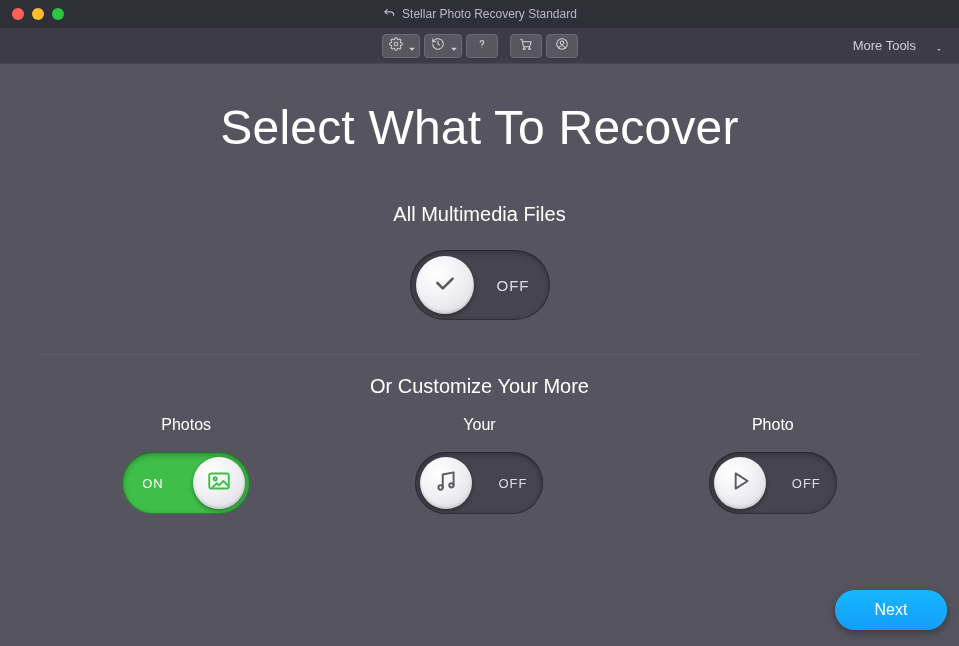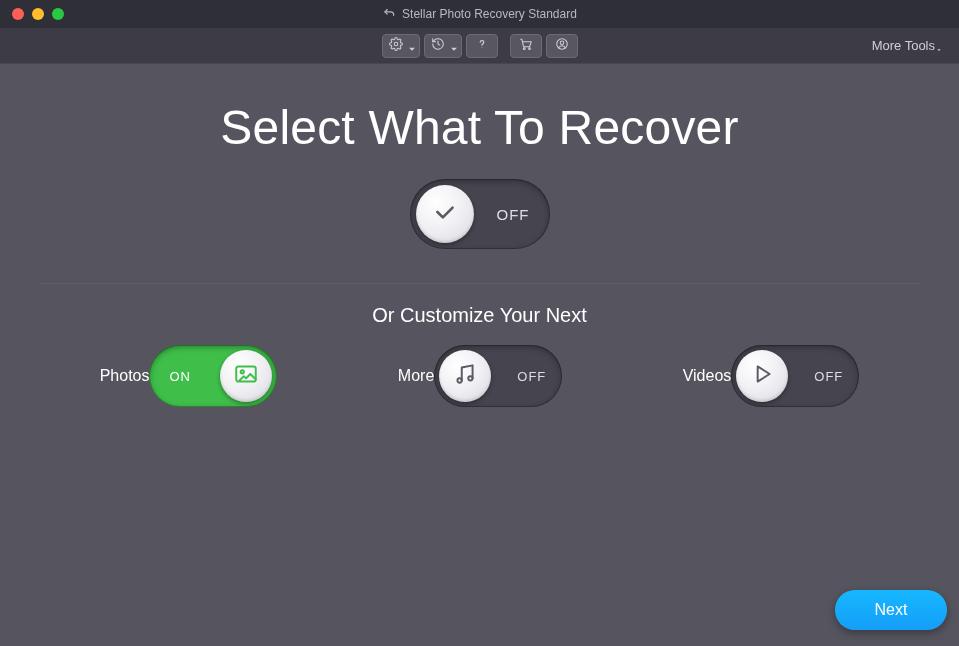--- a/index.html
+++ b/index.html
@@ -64,21 +64,21 @@
   .tb-btn .caret { width: 8px; height: 8px; }
   .toolbar-right {
     position: absolute;
     right: 16px;
     display: flex;
     align-items: center;
     gap: 8px;
     color: #cfcfd7;
     font-size: 13px;
   }
-  .more-tools { display: flex; align-items: center; gap: 0; cursor: default; }
+  .more-tools { display: flex; align-items: center; gap: 19px; cursor: default; }
   .more-tools .caret { width: 8px; height: 8px; }
 
   
   .main {
     height: calc(646px - 28px - 36px);
     display: flex;
     flex-direction: column;
     align-items: center;
   }
   .page-title {
@@ -113,22 +113,23 @@
   }
 
   .row {
     margin-top: 18px;
     width: 880px;
     display: flex;
     justify-content: space-around;
   }
   .col {
     display: flex;
-    flex-direction: row;
-    align-items: center;
+    flex-direction: column;
+    align-items: center;
+    gap: 18px;
   }
   .col-label { font-size: 16px; color: #ffffff; }
 
   
   .toggle {
     width: 128px;
     height: 62px;
     background: #46454f;
     border-radius: 40px;
     box-shadow: inset 0 0 0 1px rgba(0,0,0,.25), inset 0 2px 6px rgba(0,0,0,.35);
@@ -270,74 +271,75 @@
             <path d="M7 10l5 5 5-5z"></path>
           </svg>
       </span>
     </div>
   </div>
 </div>
 
 <div class="main">
   <div class="page-title">Select What To Recover</div>
 
+  <div class="section-title">All Multimedia Files</div>
 
   <div class="big-toggle-wrap">
     <div class="toggle large off">
       <div class="knob">
         <span>
           <svg viewBox="0 0 24 24" fill="none" stroke="#5a5964" stroke-width="2.4" stroke-linecap="round" stroke-linejoin="round">
               <polyline points="5 12 10 17 19 8"></polyline>
             </svg>
         </span>
       </div>
       <span class="state-label">OFF</span>
     </div>
   </div>
 
   <div class="divider"></div>
 
-  <div class="subtitle">Or Customize Your Next</div>
+  <div class="subtitle">Or Customize Your More</div>
 
   <div class="row">
 
     <div class="col">
       <div class="col-label">Photos</div>
       <div class="toggle on">
         <span class="state-label">ON</span>
         <div class="knob on-icon">
           <span>
             <svg viewBox="0 0 24 24" fill="none" stroke="#3fbe4a" stroke-width="1.8" stroke-linecap="round" stroke-linejoin="round">
                 <rect x="3" y="5" width="18" height="14" rx="2"></rect>
                 <circle cx="8.5" cy="10" r="1.5"></circle>
                 <path d="M21 17l-5-5-4 4-2-2-4 4"></path>
               </svg>
           </span>
         </div>
       </div>
     </div>
 
     <div class="col">
-      <div class="col-label">More</div>
+      <div class="col-label">Your</div>
       <div class="toggle off">
         <div class="knob">
           <span>
             <svg viewBox="0 0 24 24" fill="none" stroke="#5a5964" stroke-width="1.8" stroke-linecap="round" stroke-linejoin="round">
                 <path d="M9 18V6l10-2v12"></path>
                 <circle cx="7" cy="18" r="2"></circle>
                 <circle cx="17" cy="16" r="2"></circle>
               </svg>
           </span>
         </div>
         <span class="state-label">OFF</span>
       </div>
     </div>
 
     <div class="col">
-      <div class="col-label">Videos</div>
+      <div class="col-label">Photo</div>
       <div class="toggle off">
         <div class="knob">
           <span>
             <svg viewBox="0 0 24 24" fill="none" stroke="#5a5964" stroke-width="1.8" stroke-linecap="round" stroke-linejoin="round">
                 <polygon points="8 5 19 12 8 19 8 5"></polygon>
               </svg>
           </span>
         </div>
         <span class="state-label">OFF</span>
       </div>

